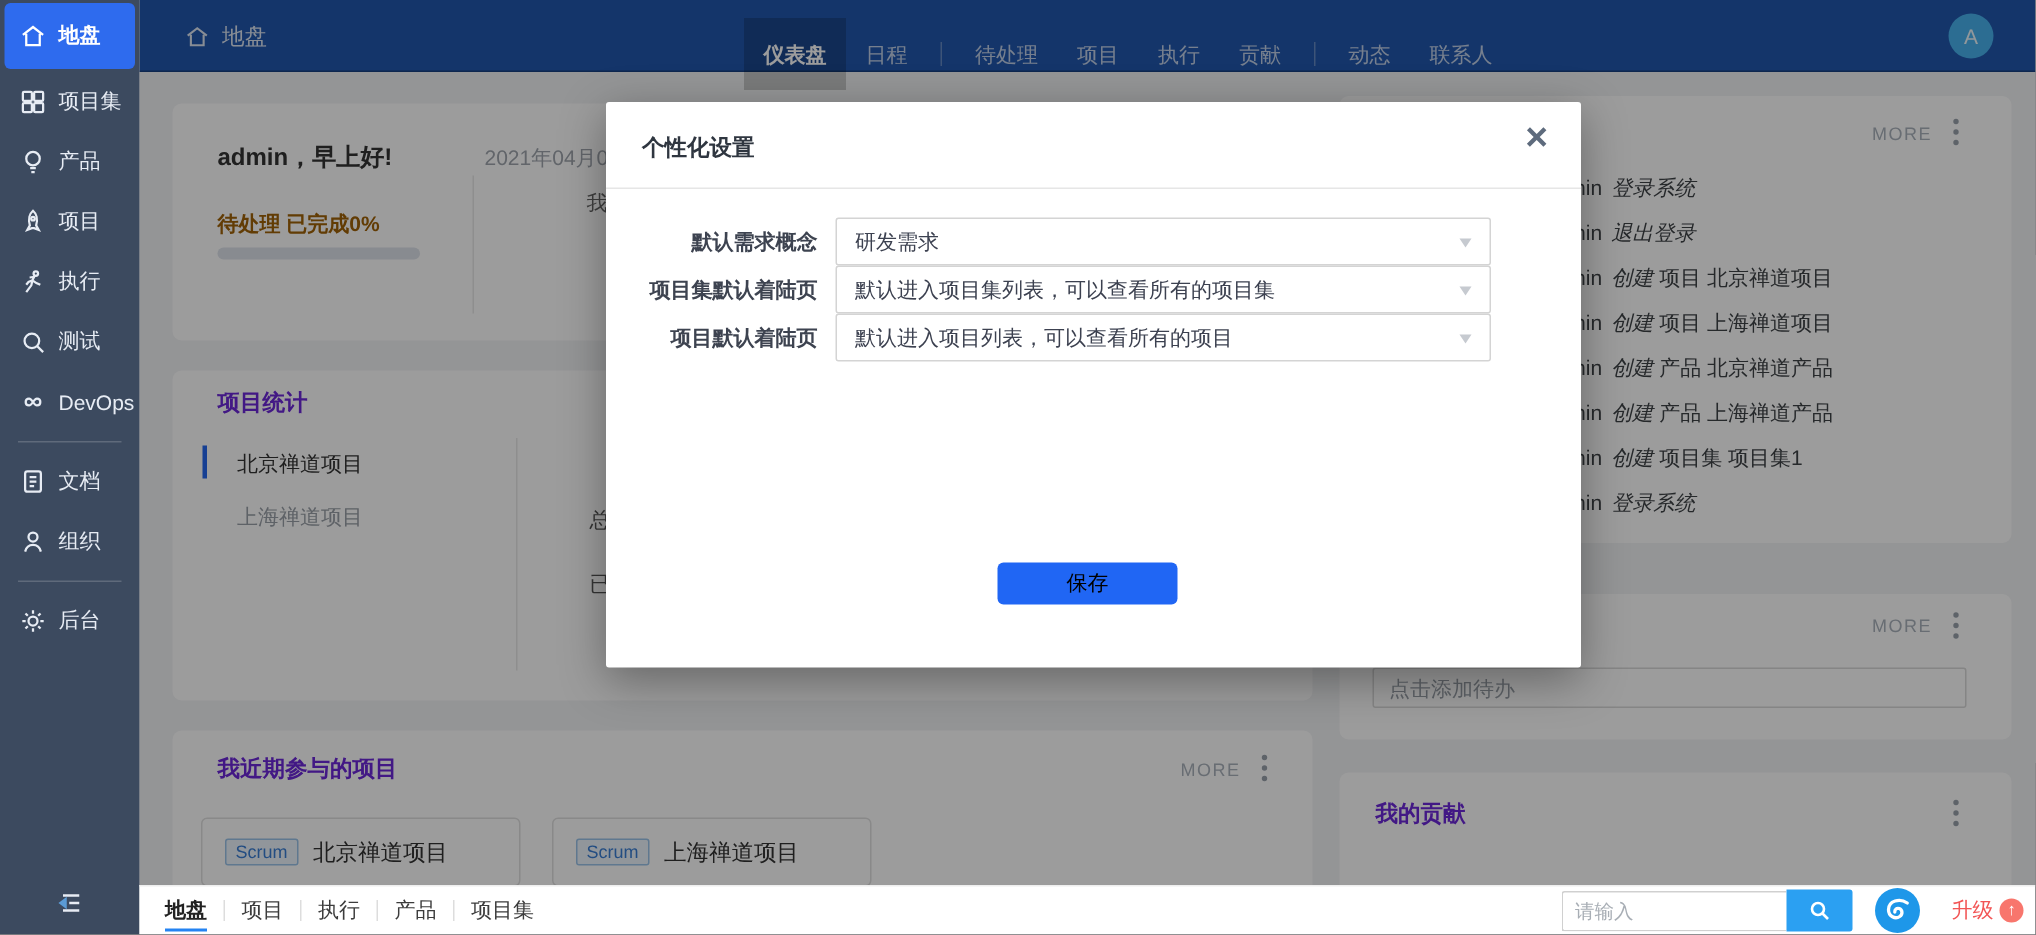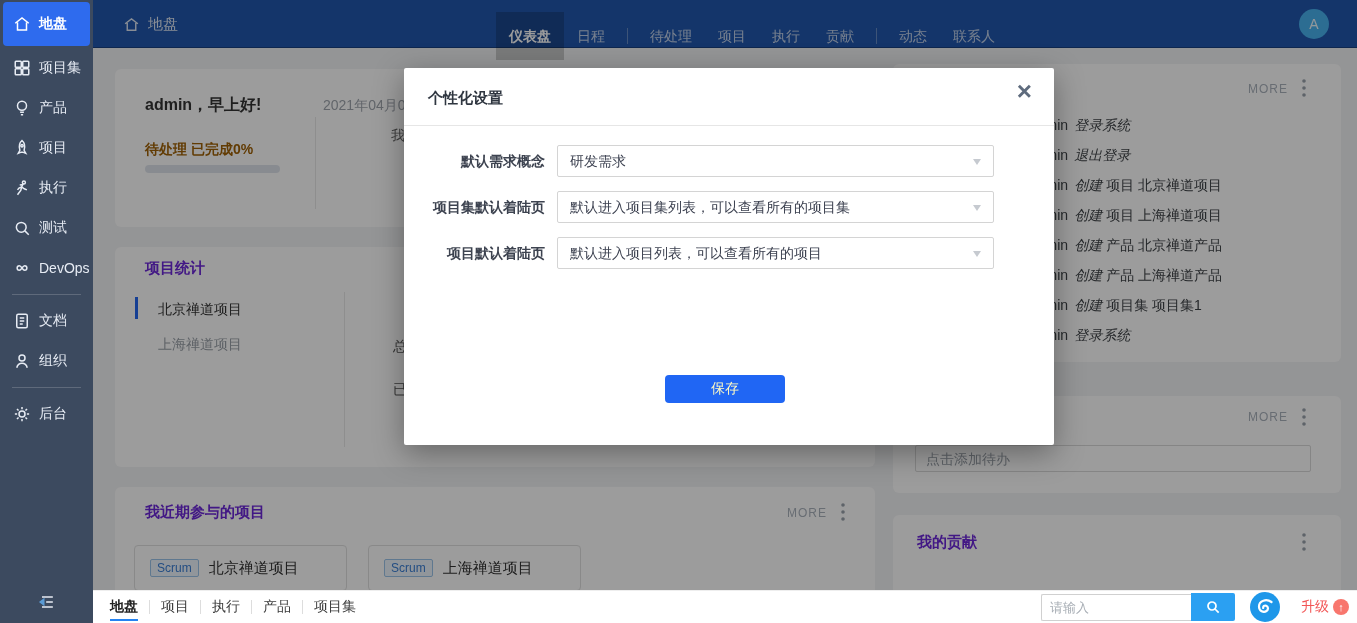--- a/index.html
+++ b/index.html
@@ -82,25 +82,25 @@
   #card-contrib .card-title { position:absolute; left:24px; top:18px; }
   #card-contrib .dots { right:29px; top:16px; color:#9aa2ac; }
 
   
   .overlay { position:absolute; left:93px; top:0; width:1264px; height:590px; background:rgba(0,0,0,0.39); z-index:50; }
   .modal { position:absolute; left:404px; top:68px; width:650px; height:377px; background:#fff; border-radius:2px; box-shadow:0 8px 30px rgba(0,0,0,0.35); z-index:60; }
   .modal-header { position:relative; height:58px; border-bottom:1px solid #e6e6e6; }
   .modal-title { position:absolute; left:24px; top:21px; font-size:15px; font-weight:bold; color:#2f3640; }
   .modal-close { position:absolute; right:22px; top:10px; font-size:26px; line-height:26px; color:#5e6b7d; cursor:pointer; font-weight:bold; }
   .modal-body { padding-top:19px; }
-  .form-row { display:flex; margin-bottom:14px; }
+  .form-row { display:flex; margin-bottom:0; }
   .form-label { width:153px; text-align:right; padding-right:12px; font-size:14px; font-weight:600; color:#3d4350; line-height:32px; white-space:nowrap; }
   .form-select { position:relative; width:437px; height:32px; border:1px solid #d4d4d4; border-radius:2px; line-height:30px; padding:0 24px 0 12px; font-size:14px; color:#3c4150; cursor:pointer; white-space:nowrap; overflow:hidden; }
   .select-caret { position:absolute; right:12px; top:13px; width:0; height:0; border-left:4.5px solid transparent; border-right:4.5px solid transparent; border-top:6px solid #c6cad0; }
-  .save-btn { display:block; position:absolute; left:261px; top:307px; width:120px; height:28px; background:#2066f4; border:none; border-radius:4px; color:#fef9c3; font-size:14px; font-family:inherit; cursor:pointer; }
+  .save-btn { display:block; position:absolute; left:261px; top:307px; width:120px; height:28px; background:#2066f4; border:none; border-radius:4px; color:#000000; font-size:14px; font-family:inherit; cursor:pointer; }
 
   
   .bottombar { position:absolute; left:93px; top:590px; width:1264px; height:33px; background:#fff; z-index:40; display:flex; align-items:center; padding-left:6px; border-top:1px solid #eee; }
   .bbtab { padding:0 11px; font-size:14px; color:#3c3c3c; cursor:pointer; }
   .bbtab.active span { font-weight:bold; color:#222; border-bottom:2px solid #2483f2; padding-bottom:5px; }
   .bb-sep { width:1px; height:14px; background:#ddd; }
   .bb-right { margin-left:auto; display:flex; align-items:center; padding-right:8px; }
   .bb-search { width:150px; height:27px; border:1px solid #d0d0d0; border-right:none; border-radius:2px 0 0 2px; padding:0 8px; font-size:13px; color:#333; outline:none; font-family:inherit; }
   .bb-search::placeholder { color:#a8aeb5; }
   .bb-search-btn { width:44px; height:28px; background:#2ba0f2; border:none; border-radius:0 2px 2px 0; cursor:pointer; display:flex; align-items:center; justify-content:center; }

